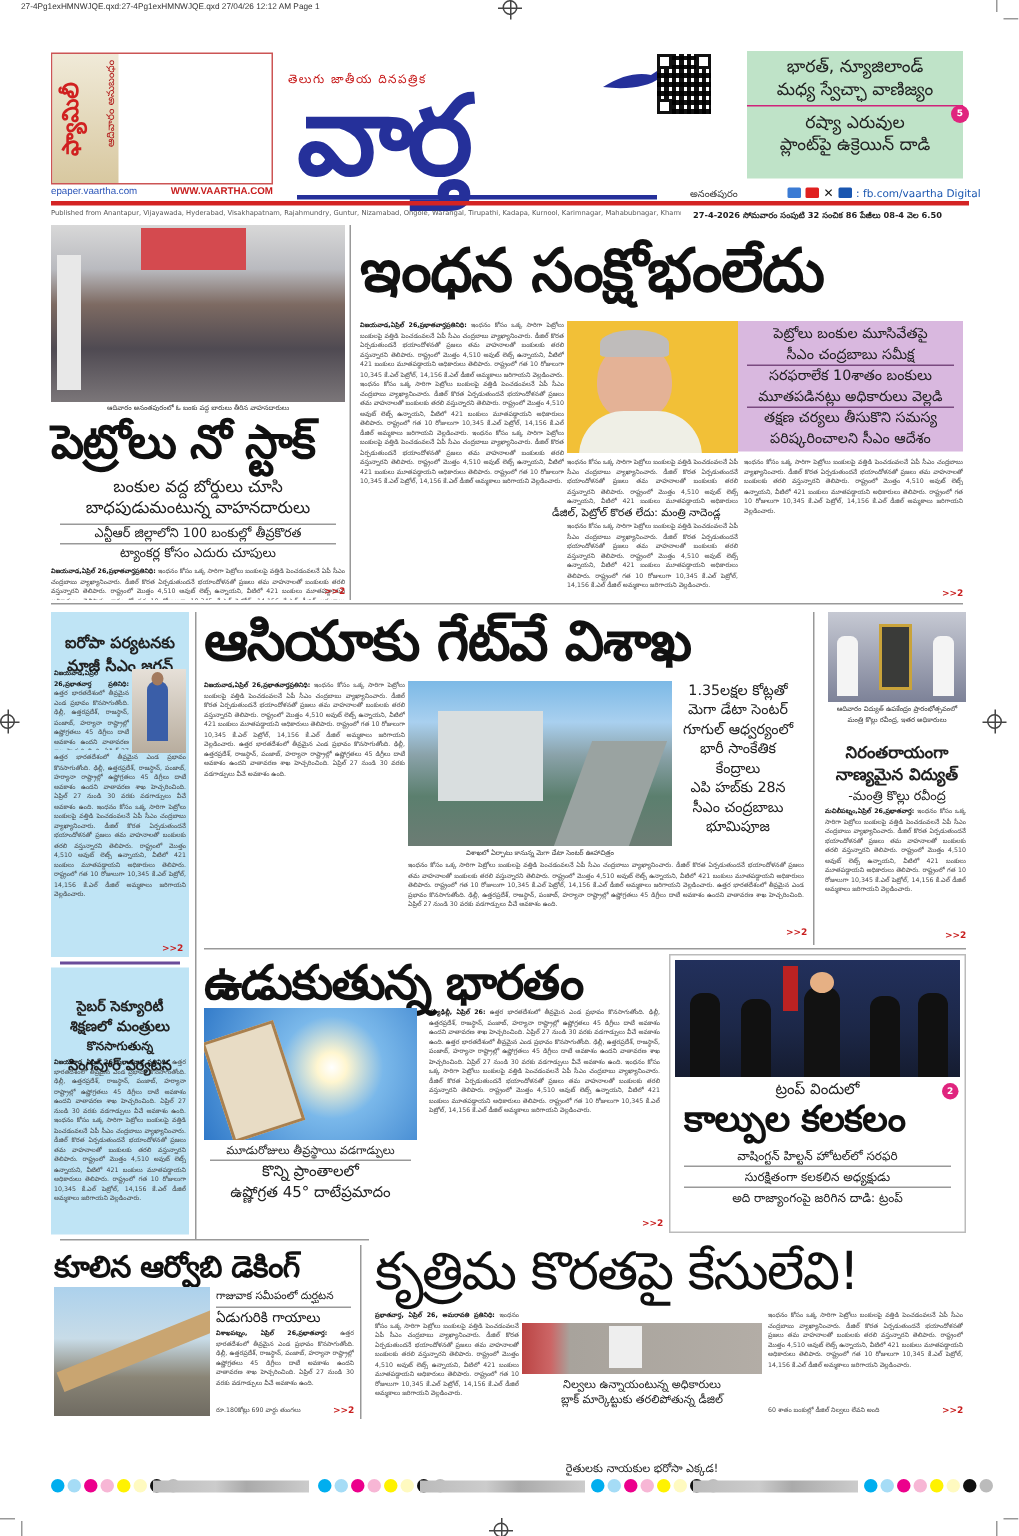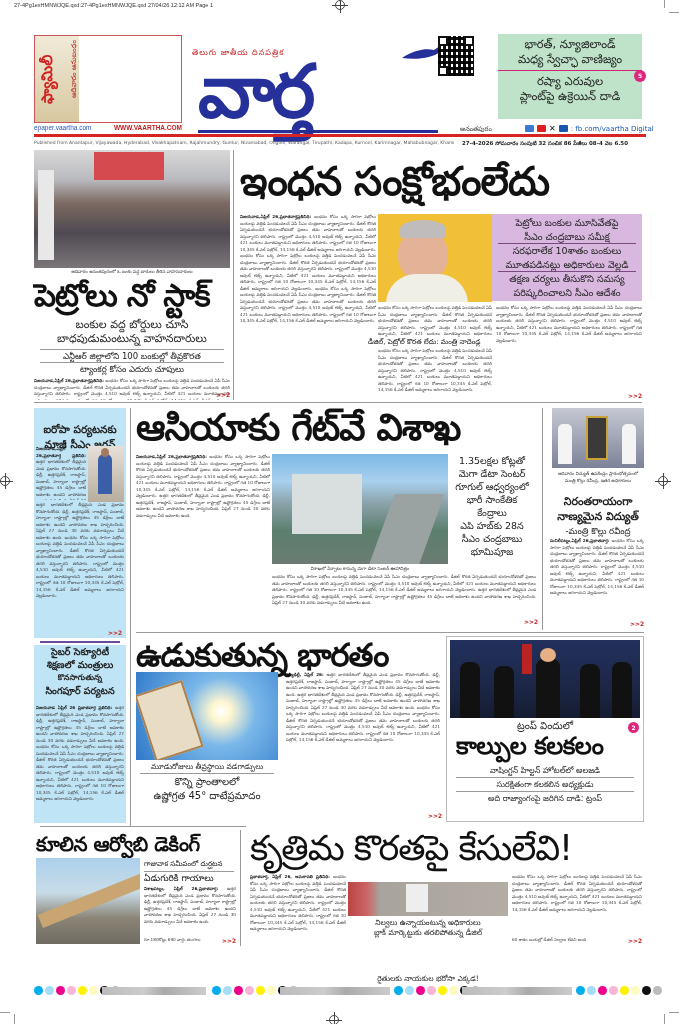--- a/index.html
+++ b/index.html
@@ -171,21 +171,21 @@
   <div class="abs body-txt" style="left:2px;top:38px;width:50px;height:54px;"><b>విజయవాడ,ఏప్రిల్ 26,ప్రభాతవార్త ప్రతినిధి:</b> <span>ఉత్తర భారతదేశంలో తీవ్రమైన ఎండ ప్రభావం కొనసాగుతోంది. ఢిల్లీ, ఉత్తరప్రదేశ్, రాజస్థాన్, పంజాబ్, హర్యానా రాష్ట్రాల్లో ఉష్ణోగ్రతలు 45 డిగ్రీలు దాటే అవకాశం ఉందని వాతావరణ శాఖ హెచ్చరించింది. ఏప్రిల్ 27 నుండి 30 వరకు వడగాడ్పులు వీచే అవకాశం ఉంది.</span></div>
   <div class="abs photo" style="left:54px;top:38px;width:36px;height:56px;background:linear-gradient(#e6e0d8,#b8ad9e);">
     <div class="abs" style="left:10px;top:8px;width:14px;height:40px;background:#3a5ea8;border-radius:6px 6px 0 0;"></div>
     <div class="abs" style="left:13px;top:2px;width:8px;height:9px;background:#a37a5e;border-radius:50%;"></div>
   </div>
   <div class="abs body-txt" style="left:2px;top:94px;width:88px;height:128px;"><span>ఉత్తర భారతదేశంలో తీవ్రమైన ఎండ ప్రభావం కొనసాగుతోంది. ఢిల్లీ, ఉత్తరప్రదేశ్, రాజస్థాన్, పంజాబ్, హర్యానా రాష్ట్రాల్లో ఉష్ణోగ్రతలు 45 డిగ్రీలు దాటే అవకాశం ఉందని వాతావరణ శాఖ హెచ్చరించింది. ఏప్రిల్ 27 నుండి 30 వరకు వడగాడ్పులు వీచే అవకాశం ఉంది.</span> <span>ఇంధనం కోసం ఒక్క సారిగా పెట్రోలు బంకులపై వత్తిడి పెంచడంవలనే ఏపీ సీఎం చంద్రబాబు వ్యాఖ్యానించారు. డీజిల్ కొరత ఏర్పడుతుందనే భయాందోళనతో ప్రజలు తమ వాహనాలతో బంకులకు తరలి వస్తున్నారని తెలిపారు. రాష్ట్రంలో మొత్తం 4,510 అవుట్ లెట్స్ ఉన్నాయని, వీటిలో 421 బంకులు మూతపడ్డాయని అధికారులు తెలిపారు. రాష్ట్రంలో గత 10 రోజులుగా 10,345 కే.ఎల్ పెట్రోల్, 14,156 కే.ఎల్ డీజిల్ అమ్మకాలు జరిగాయని వెల్లడించారు.</span></div>
   <span class="abs more" style="left:74px;top:221px;">&gt;&gt;2</span>
 </div>
 <div class="abs" style="left:40px;top:641px;width:80px;height:1.5px;background:#6a4c9a;"></div>
 <div class="abs blue-box" style="left:34px;top:645px;width:92px;height:178px;">
-  <div class="sub-head" style="margin-top:0;font-size:9.5px;line-height:13px;font-weight:bold;">
+  <div class="sub-head" style="margin-top:20px;font-size:9.5px;line-height:13px;font-weight:bold;">
     <div>సైబర్ సెక్యూరిటీ</div>
     <div>శిక్షణలో మంత్రులు</div>
     <div style="font-size:8px;">కొనసాగుతున్న</div>
     <div>సింగపూర్ పర్యటన</div>
   </div>
   <div class="abs body-txt" style="left:2px;top:60px;width:88px;height:114px;"><b>విజయవాడ ఏప్రిల్ 26 ప్రభాతవార్త ప్రతినిధి:</b> <span>ఉత్తర భారతదేశంలో తీవ్రమైన ఎండ ప్రభావం కొనసాగుతోంది. ఢిల్లీ, ఉత్తరప్రదేశ్, రాజస్థాన్, పంజాబ్, హర్యానా రాష్ట్రాల్లో ఉష్ణోగ్రతలు 45 డిగ్రీలు దాటే అవకాశం ఉందని వాతావరణ శాఖ హెచ్చరించింది. ఏప్రిల్ 27 నుండి 30 వరకు వడగాడ్పులు వీచే అవకాశం ఉంది.</span> <span>ఇంధనం కోసం ఒక్క సారిగా పెట్రోలు బంకులపై వత్తిడి పెంచడంవలనే ఏపీ సీఎం చంద్రబాబు వ్యాఖ్యానించారు. డీజిల్ కొరత ఏర్పడుతుందనే భయాందోళనతో ప్రజలు తమ వాహనాలతో బంకులకు తరలి వస్తున్నారని తెలిపారు. రాష్ట్రంలో మొత్తం 4,510 అవుట్ లెట్స్ ఉన్నాయని, వీటిలో 421 బంకులు మూతపడ్డాయని అధికారులు తెలిపారు. రాష్ట్రంలో గత 10 రోజులుగా 10,345 కే.ఎల్ పెట్రోల్, 14,156 కే.ఎల్ డీజిల్ అమ్మకాలు జరిగాయని వెల్లడించారు.</span></div>
 </div>
 
 <div class="abs vrule" style="left:130px;top:408px;height:418px;"></div>
 
@@ -247,21 +247,21 @@
   <div class="abs" style="left:86px;top:18px;width:24px;height:60px;background:#121212;border-radius:9px 9px 0 0;"></div>
   <div class="abs" style="left:90px;top:8px;width:16px;height:14px;background:#e6b084;border-radius:50%;"></div>
   <div class="abs" style="left:130px;top:24px;width:20px;height:54px;background:#111;border-radius:8px 8px 0 0;"></div>
   <div class="abs" style="left:162px;top:22px;width:20px;height:56px;background:#111;border-radius:8px 8px 0 0;"></div>
   <div class="abs" style="left:72px;top:4px;width:10px;height:30px;background:#b22;"></div>
 </div>
 <div class="abs sub-head" style="left:446px;top:720px;width:198px;font-size:10px;">ట్రంప్ విందులో</div>
 <div class="abs" style="left:628px;top:722px;width:11px;height:11px;border-radius:50%;background:#e0247e;color:#fff;font-size:6px;text-align:center;line-height:11px;font-weight:bold;">2</div>
 <div class="abs h1" style="left:456px;top:732px;font-size:24px;letter-spacing:-0.5px;">కాల్పుల కలకలం</div>
 <div class="abs sub-head" style="left:446px;top:764px;width:198px;font-size:8px;line-height:13px;">
-  <div>వాషింగ్టన్ హిల్టన్ హోటల్‌లో అలజడి</div>
+  <div>వాషింగ్టన్ హిల్టన్ హోటల్‌లో సరఫరి</div>
   <div style="height:1px;background:#999;margin:0 10px;"></div>
   <div>సురక్షితంగా కలకలిన అధ్యక్షుడు</div>
   <div style="height:1px;background:#999;margin:0 10px;"></div>
   <div>అది రాజ్యాంగంపై జరిగిన దాడి: ట్రంప్</div>
 </div>
 
 <div class="abs hrule" style="left:40px;top:826px;width:206px;"></div>
 
 <div class="abs h1" style="left:36px;top:832px;font-size:20px;letter-spacing:-0.5px;">కూలిన ఆర్వోబి డెకింగ్</div>
 <div class="abs photo" style="left:36px;top:858px;width:104px;height:86px;background:linear-gradient(180deg,#acd1ec 0,#c8dce8 40%,#8a8576 70%,#6f6b62 100%);">

